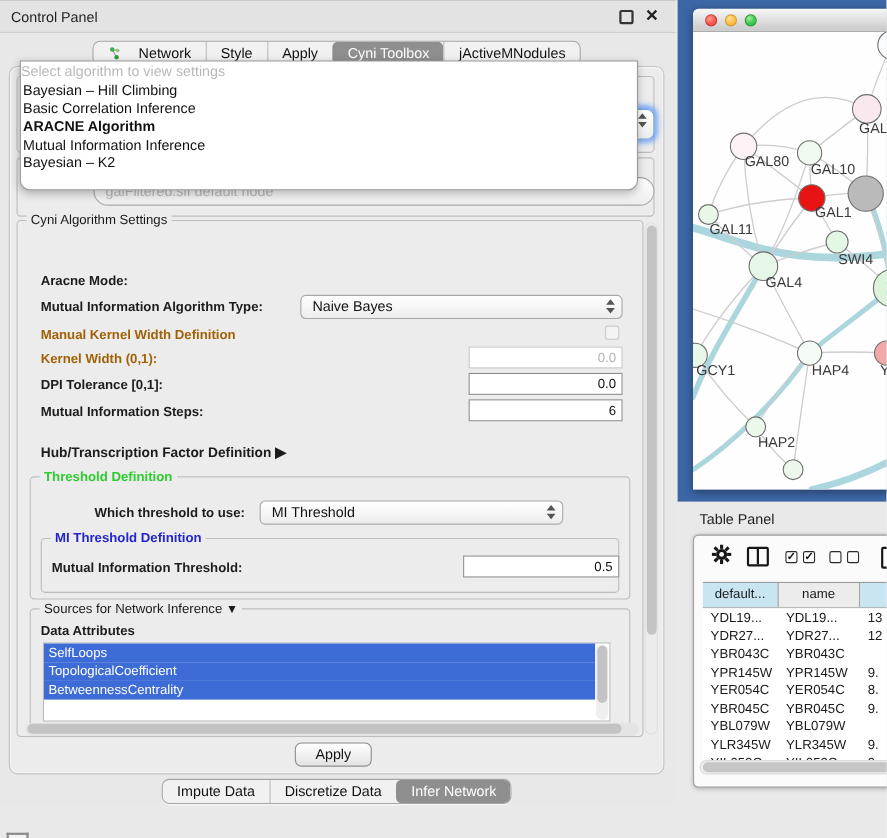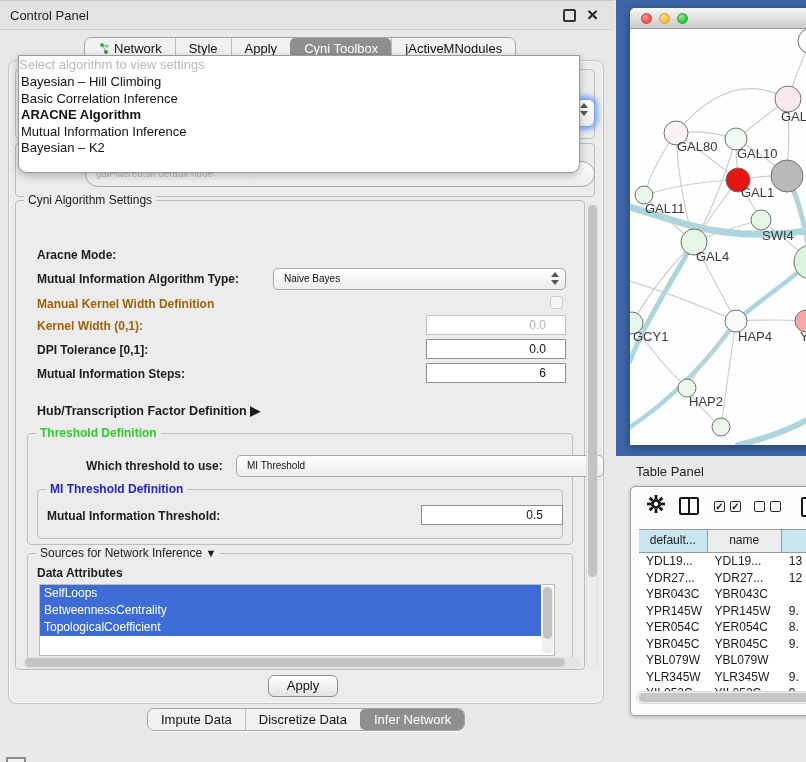--- a/index.html
+++ b/index.html
@@ -9,50 +9,50 @@
   
   .cp { position:absolute; left:0; top:4; width:614px; height:732px; background:#e8e8e8; border-top:1px solid #c9c9c9; }
   .cp-titlebar { position:absolute; left:0; top:0; width:100%; height:29px; background:#e3e3e3; border-bottom:1px solid #cfcfcf; }
   .cp-title { position:absolute; left:10px; top:7px; font-size:13px; color:#1f1f1f; }
   .cp-btn { position:absolute; top:8px; width:13px; height:13px; }
   .cp-float { right:38px; border:2px solid #333; border-radius:2px; }
   .cp-close { right:14px; font-size:19px; line-height:11px; font-weight:bold; color:#222; }
 
   
   .seg { position:absolute; display:inline-flex; border:1px solid #a6a6a6; border-radius:7px; background:#f1f1f1; height:23px; overflow:hidden; box-shadow:0 1px 0 rgba(255,255,255,.7); }
-  .seg .tab { font-size:13px; line-height:21px; padding:0 13px; color:#111; border-left:1px solid #bdbdbd; white-space:nowrap; display:flex; align-items:center; gap:4px; }
+  .seg .tab { font-size:13px; line-height:21px; padding:0 13px; color:#111; border-left:1px solid #bdbdbd; white-space:nowrap; display:flex; align-items:center; gap:16px; }
   .seg .tab:first-child { border-left:none; }
   .seg .tab.active { background:#8f8f8f; color:#fff; border-radius:5px; border-left-color:transparent; }
   .top-tabs { left:84px; top:36px; }
   .bottom-tabs { left:147px; top:707px; }
 
   
   .mainpanel { position:absolute; left:8px; top:59px; width:596px; height:644px; border:1px solid #c4c4c4; border-radius:8px; background:#ececec; box-shadow:inset 0 0 0 1px #f5f5f5; }
 
   
   .grp { position:absolute; border:1px solid #bdbdbd; border-radius:4px; }
   .grp .gt { position:absolute; top:-8px; left:8px; background:#ececec; padding:0 4px; font-size:12px; white-space:nowrap; }
-  .combo { position:absolute; height:22px; border:1px solid #a9a9a9; border-radius:5px; background:linear-gradient(#ffffff,#ededed); font-size:10px; line-height:20px; padding-left:10px; color:#111; }
+  .combo { position:absolute; height:22px; border:1px solid #a9a9a9; border-radius:5px; background:linear-gradient(#ffffff,#ededed); font-size:13px; line-height:20px; padding-left:10px; color:#111; }
   .combo .spin { position:absolute; right:7px; top:3px; width:7px; height:16px; }
   .combo .spin i { display:block; width:0; height:0; border-left:4px solid transparent; border-right:4px solid transparent; }
   .combo .spin .up { border-bottom:5px solid #555; margin-bottom:3px; }
   .combo .spin .dn { border-top:5px solid #555; }
   .focus-ring { box-shadow:0 0 5px 3px rgba(90,150,250,.75); border-color:#7aa4e8; border-radius:7px; height:28px; line-height:26px; }
   .ghost-combo { height:26px; border-radius:13px; color:#b9b9b9; line-height:24px; }
 
   
   .popup { position:absolute; left:18px; top:54px; width:562px; height:118px; background:#fff; border:1px solid #9a9a9a; border-radius:0 0 9px 9px; box-shadow:0 3px 8px rgba(0,0,0,.25); z-index:30; }
   .popup .prompt { font-size:13px; color:#b9b9b9; text-align:left; line-height:18px; }
   .popup .item { font-size:13px; color:#111; line-height:16.5px; padding-left:2px; white-space:nowrap; }
   .popup .item.sel { font-weight:bold; }
 
   
   .lbl { position:absolute; font-size:12px; font-weight:bold; color:#1c1c1c; white-space:nowrap; }
   .lbl.dis { color:#a16207; }
-  .tfield { position:absolute; height:20px; border:1px solid #8e8e8e; background:#fff; font-size:12px; line-height:18px; text-align:right; padding-right:19px; color:#111; }
+  .tfield { position:absolute; height:20px; border:1px solid #8e8e8e; background:#fff; font-size:12px; line-height:18px; text-align:right; padding-right:5px; color:#111; }
   .tfield.dis { border-color:#c3c3c3; color:#b3b3b3; }
   .checkbox { position:absolute; width:13px; height:13px; border:1px solid #cccccc; border-radius:3px; background:#f4f4f4; }
   .title-blue { color:#2424cc; font-weight:bold; }
   .title-green { color:#2ecb2e; font-weight:bold; }
   .arrow-glyph { font-size:11px; }
 
   .attr-list { position:absolute; background:#fff; border:1px solid #bbbbbb; }
   .attr-list .row { height:17px; line-height:17px; font-size:12px; color:#fff; background:#3d6cd7; padding-left:4px; margin-right:13px; }
   .list-vscroll { position:absolute; right:1px; top:1px; width:11px; height:68px; background:#efefef; border-radius:5px; }
   .list-vscroll .thumb { position:absolute; left:1px; top:1px; width:9px; height:52px; background:#c3c3c3; border-radius:5px; }
@@ -171,21 +171,21 @@
 
     <span class="lbl" style="left:28px; top:342px; font-size:12.5px;">
       <span>Hub/Transcription Factor Definition</span>
       <span class="arrow-glyph" style="font-size:13px;">▶</span>
     </span>
 
     <div class="grp" style="left:18px; top:372px; width:546px; height:112px;">
       <span class="gt title-green">Threshold Definition</span>
     </div>
     <span class="lbl" style="left:77px; top:398px;">Which threshold to use:</span>
-    <div class="combo" style="left:227px; top:394px; width:368px;">
+    <div class="combo" style="left:227px; top:394px; width:276px;">
       <span>MI Threshold</span>
       <span class="spin">
           <i class="up"></i>
           <i class="dn"></i>
         </span>
     </div>
     <div class="grp" style="left:28px; top:428px; width:526px; height:50px;">
       <span class="gt title-blue">MI Threshold Definition</span>
     </div>
     <span class="lbl" style="left:38px; top:448px;">Mutual Information Threshold:</span>
@@ -196,22 +196,22 @@
         <span>Sources for Network Inference</span>
         <span class="arrow-glyph">▼</span>
       </span>
     </div>
     <span class="lbl" style="left:28px; top:505px;">Data Attributes</span>
     <div class="attr-list" style="left:30px; top:523px; width:516px; height:72px;" id="attr-list">
       <div class="list-vscroll">
           <span class="thumb"></span>
         </div>
     <div class="row">SelfLoops</div>
+        <div class="row">TopologicalCoefficient</div>
         <div class="row">BetweennessCentrality</div>
-        <div class="row">TopologicalCoefficient</div>
       </div>
 
     <div class="htrack" style="left:14px; top:596px; width:558px;">
       <span class="thumb" style="left:2px; width:540px;"></span>
     </div>
     <div class="vtrack" style="left:577px; top:141px; height:466px;">
       <span class="thumb" style="top:2px; height:372px;"></span>
     </div>
   </div>
 

